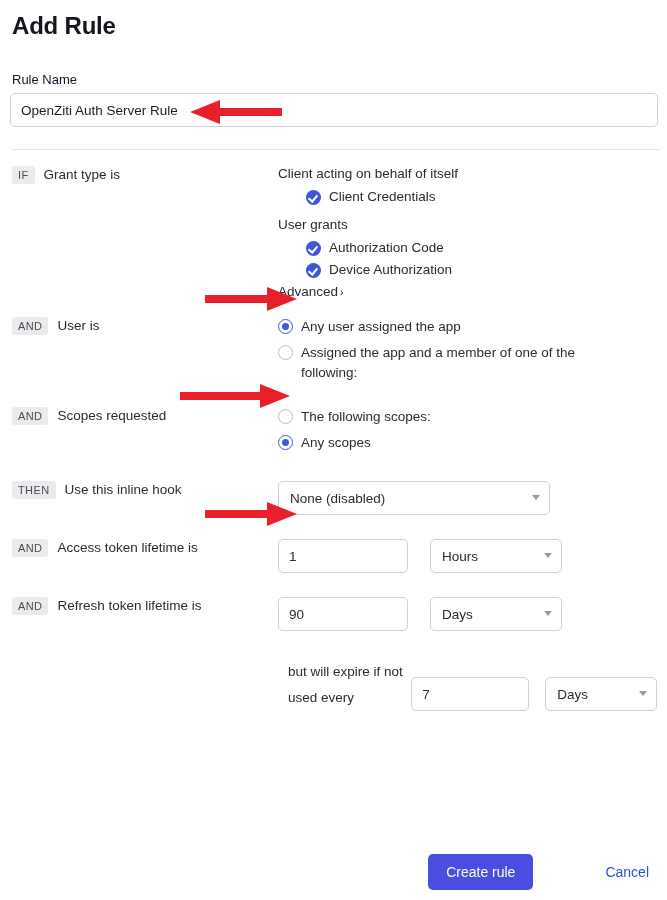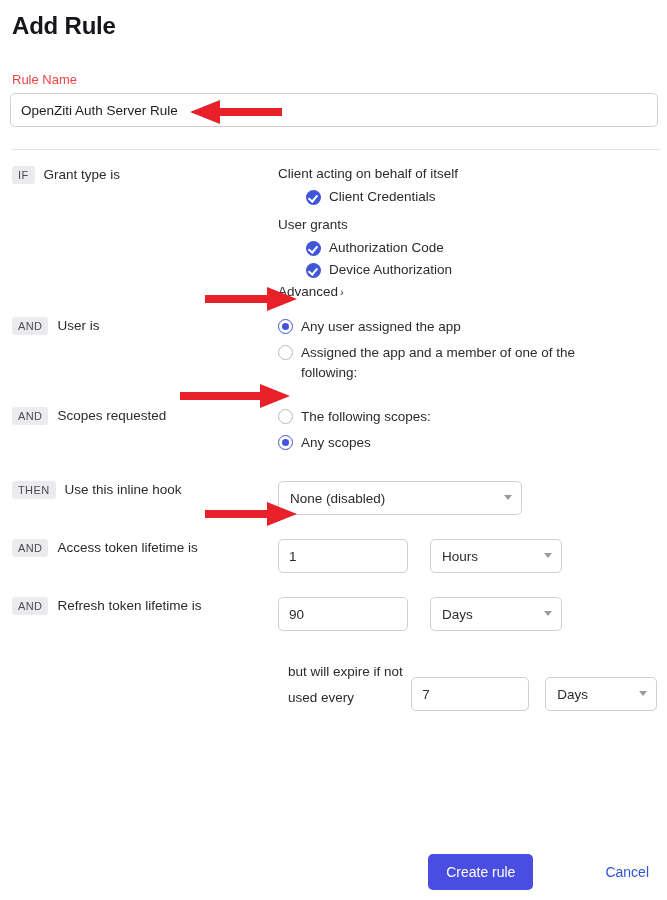--- a/index.html
+++ b/index.html
@@ -18,21 +18,21 @@
   }
   .title {
     font-size: 24px;
     font-weight: bold;
     letter-spacing: -0.2px;
     margin: 12px 0 0 2px;
     color: #15151c;
   }
   .field-label {
     font-size: 13px;
-    color: #ef4444;
+    color: #0f172a;
     margin: 32px 0 6px 2px;
   }
   .text-input {
     width: 648px;
     height: 34px;
     border: 1px solid #cfcfd4;
     border-radius: 5px;
     background: #fff;
     font-size: 13.5px;
     color: #1d1d21;
@@ -176,21 +176,21 @@
     width: 130px;
     height: 34px;
     border: 1px solid #cfcfd4;
     border-radius: 5px;
     font-size: 13.5px;
     color: #2b2b30;
     padding: 0 10px;
     outline: none;
     font-family: "Liberation Sans", sans-serif;
   }
-  .hook-select { width: 244px; text-align: center; }
+  .hook-select { width: 272px; text-align: center; }
   .unit-select { width: 132px; margin-left: 22px; }
   .inline-pair { display: flex; align-items: center; }
 
   .expire-row {
     display: flex;
     align-items: flex-end;
     margin-top: 28px;
   }
   .expire-text {
     width: 134px;

